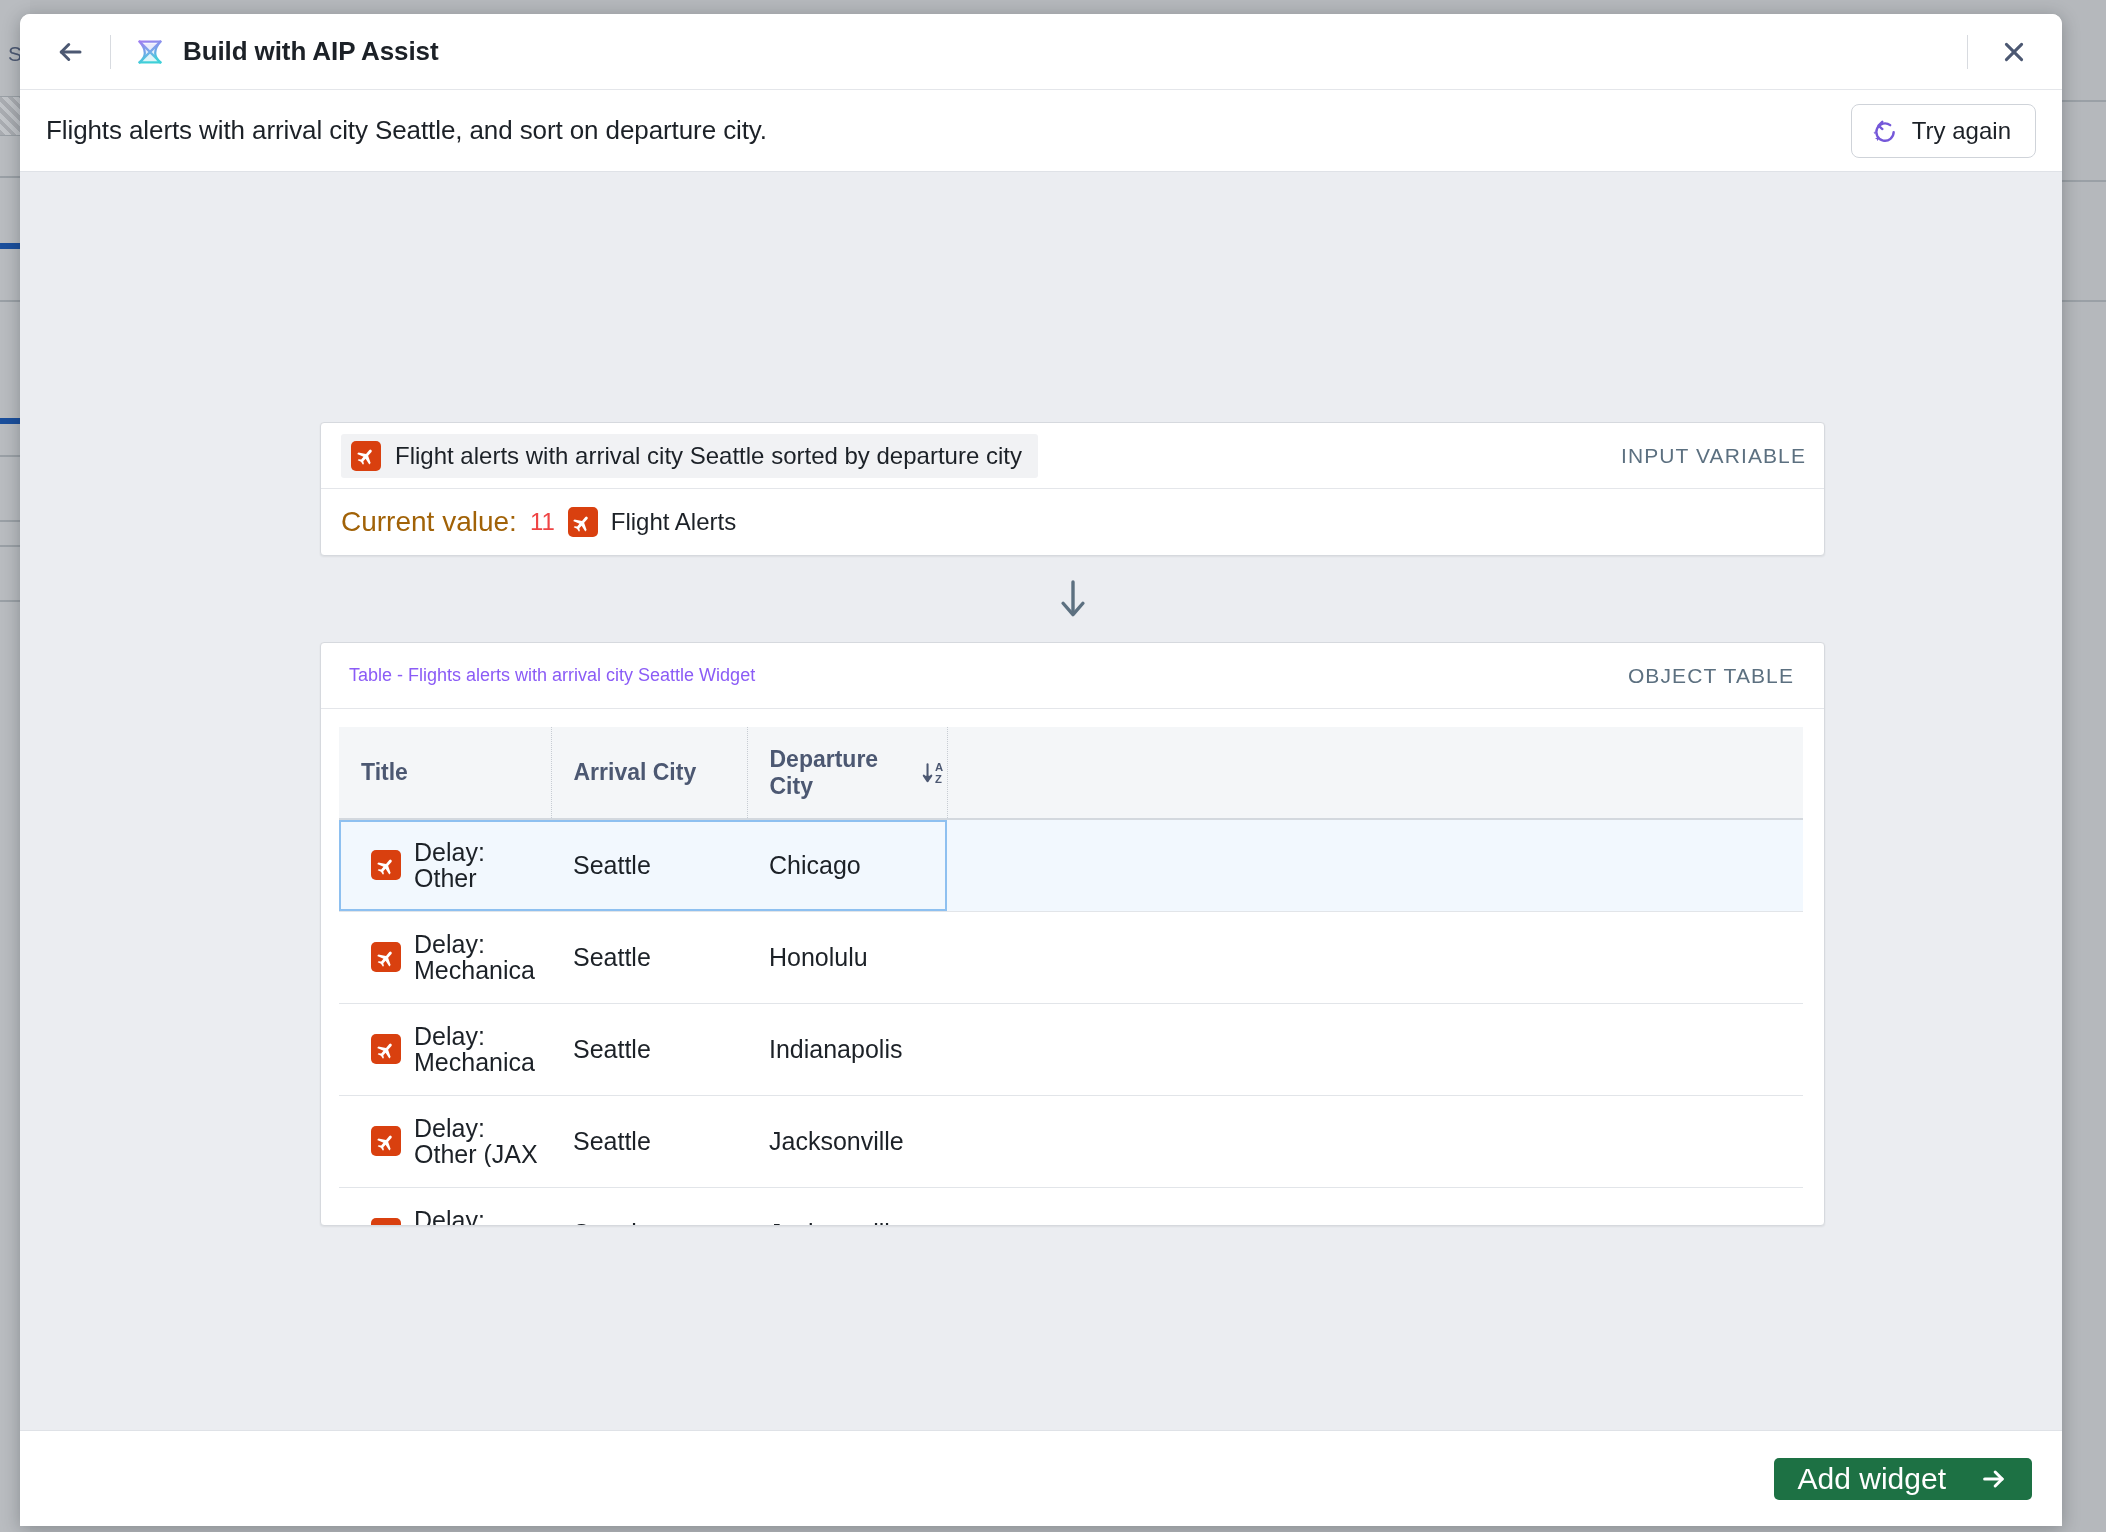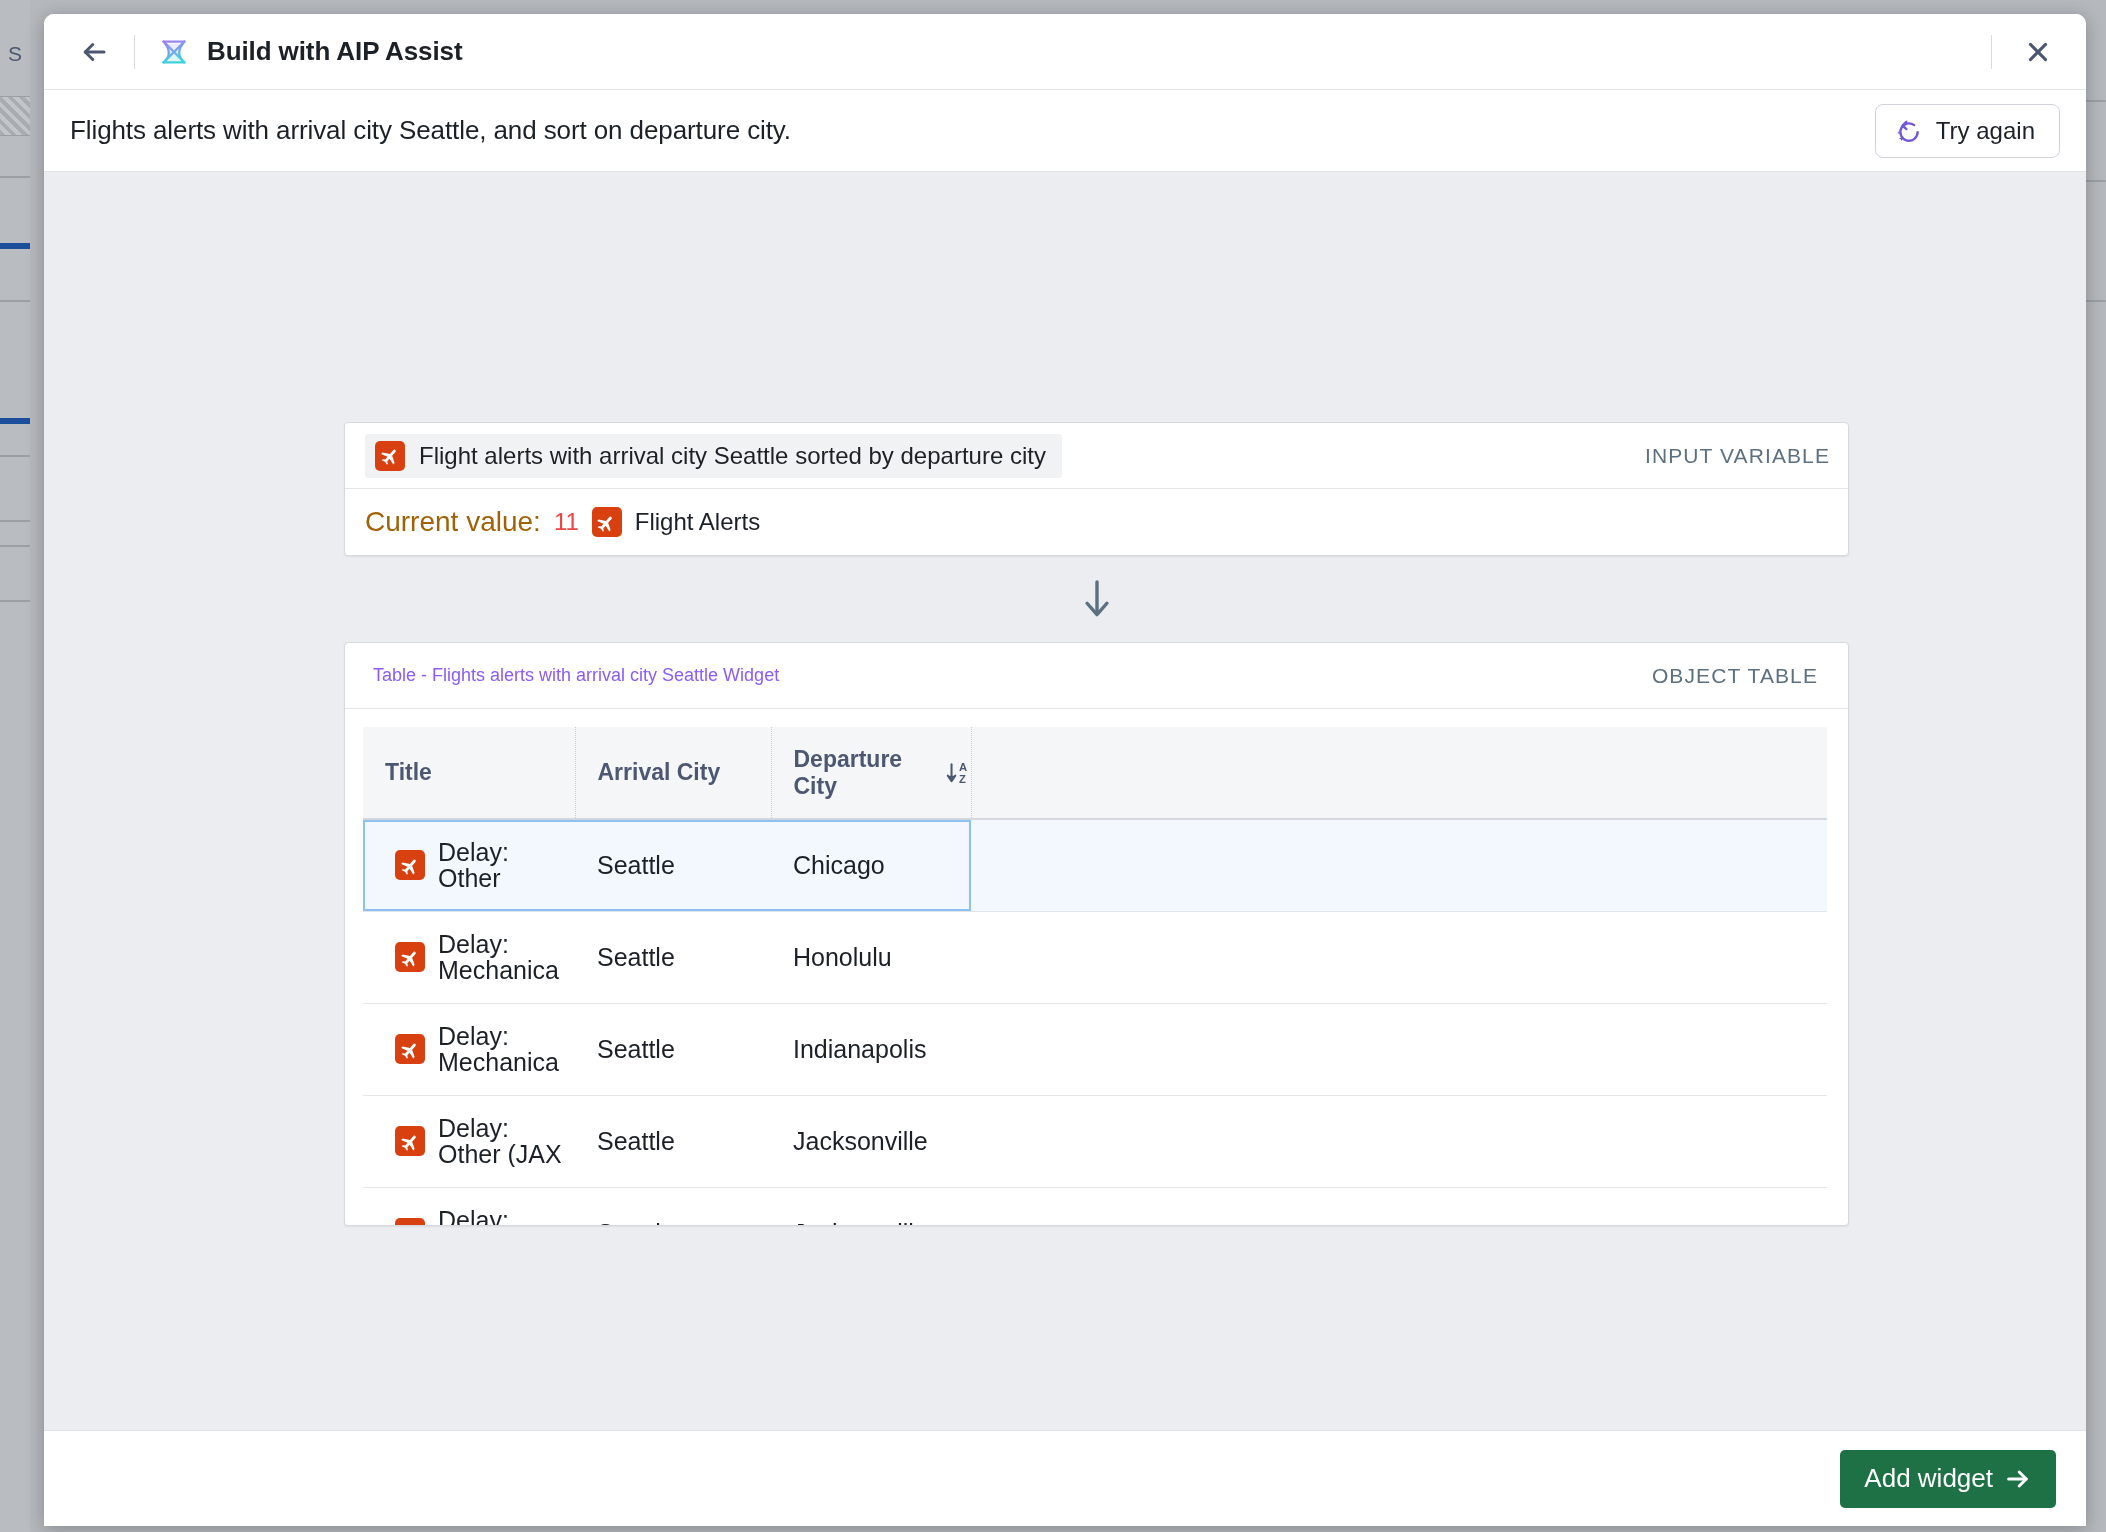--- a/index.html
+++ b/index.html
@@ -69,21 +69,21 @@
     position: absolute;
     right: 0;
     width: 56px;
     height: 2px;
     background: #9aa0a6;
   }
 
   
   #modal {
     position: absolute;
-    left: 44px;
+    left: 20px;
     top: 14px;
     width: 2042px;
     height: 1512px;
     background: #ffffff;
     border-radius: 10px 10px 0 0;
     box-shadow: 0 3px 18px rgba(16,22,26,0.28);
     overflow: hidden;
     display: flex;
     flex-direction: column;
   }
@@ -303,28 +303,28 @@
     background: #fff;
     border-top: 1px solid #dfe2e7;
     display: flex;
     align-items: center;
     justify-content: flex-end;
     padding: 0 30px;
   }
   .add-widget-btn {
     display: flex;
     align-items: center;
-    gap: 11px;
-    height: 58px;
+    gap: 34px;
+    height: 42px;
     padding: 0 24px;
     background: #1d7144;
     color: #fff;
     border: none;
     border-radius: 5px;
-    font-size: 26px;
+    font-size: 30px;
     font-family: "Liberation Sans", sans-serif;
     cursor: pointer;
   }
   .add-widget-btn .ai { width: 28px; height: 28px; flex: 0 0 28px; }
 </style>
 </head>
 <body>
 
 <div id="app-backdrop">
   <div class="bg-strip">

